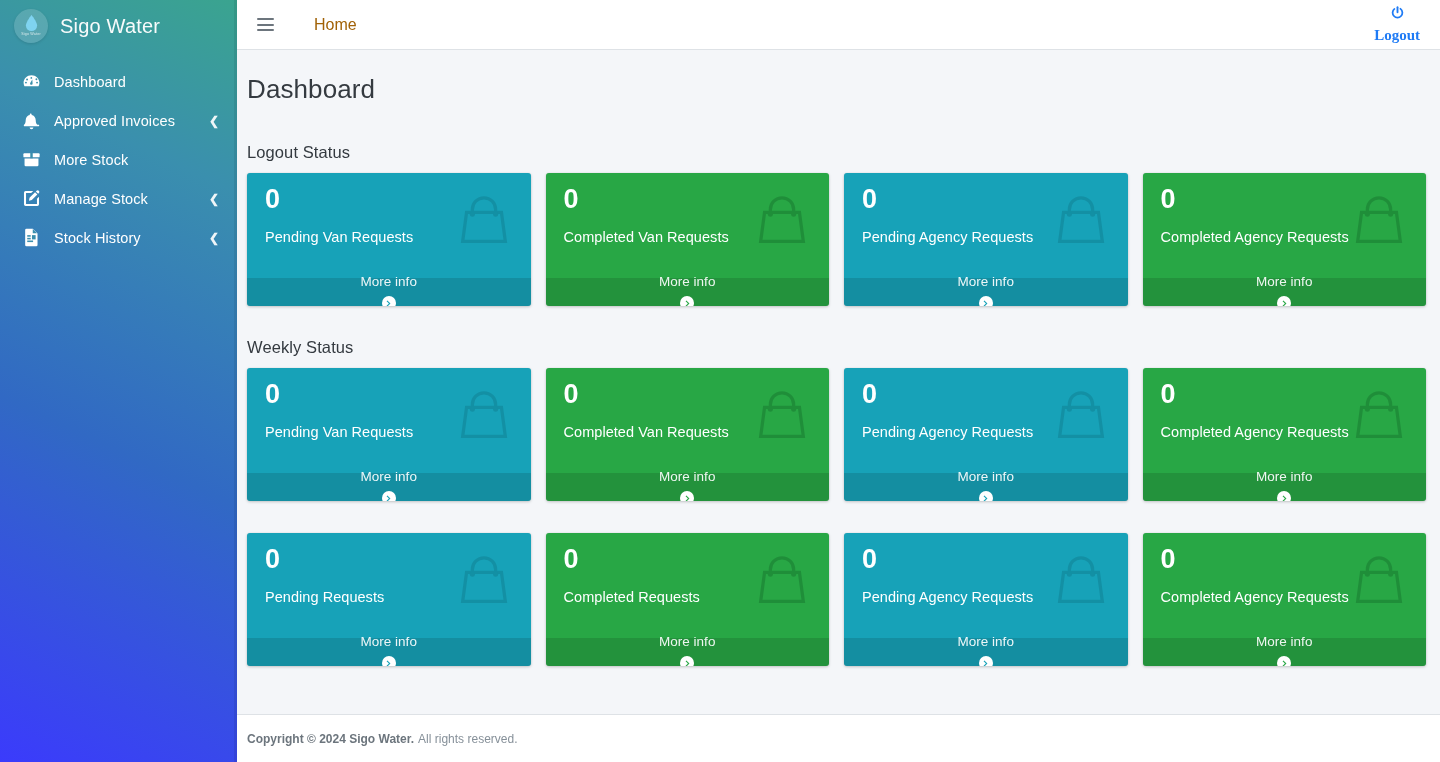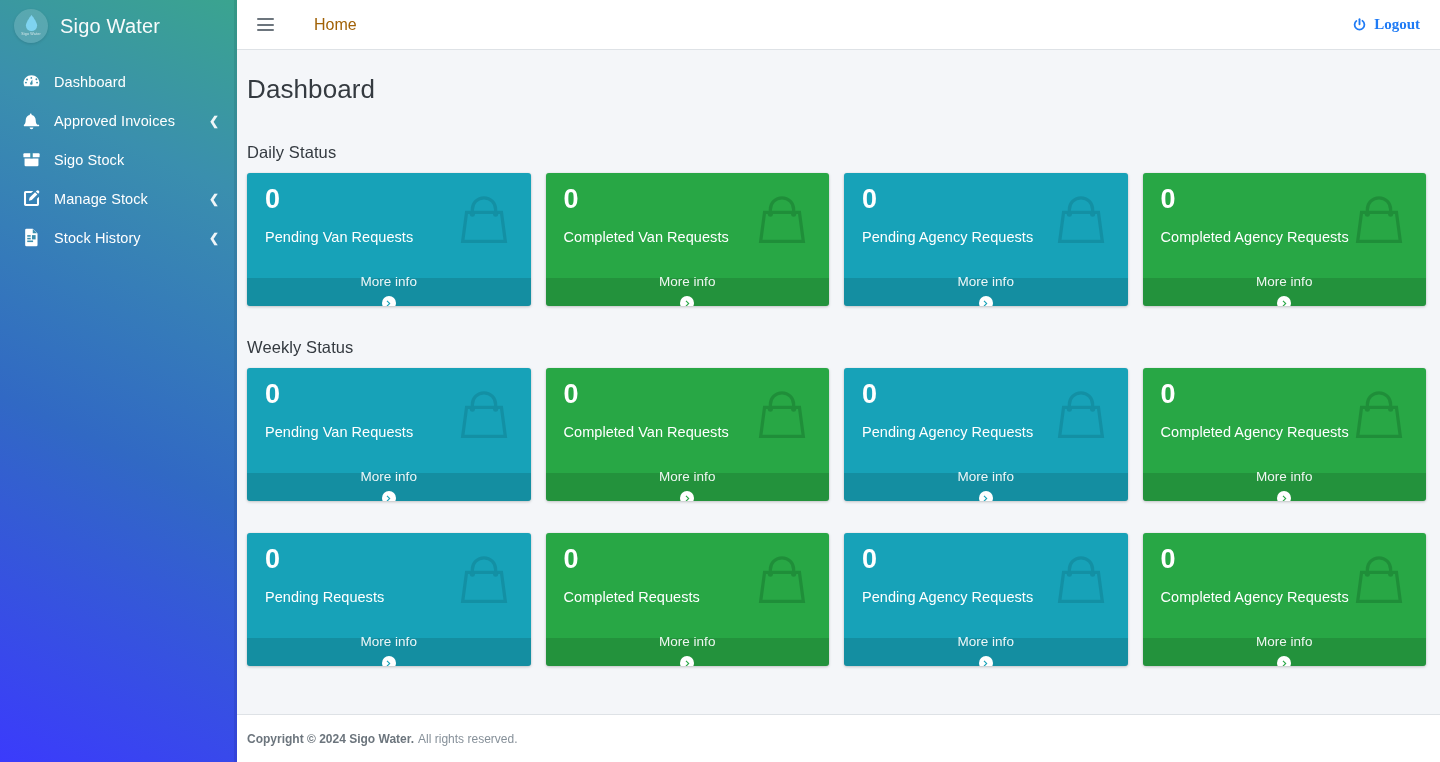--- a/index.html
+++ b/index.html
@@ -130,20 +130,21 @@
   .navbar-spacer { flex: 1; }
   .logout {
     display: flex; align-items: center; gap: 7px;
     color: #1f7bf5;
     font-weight: 700;
     font-size: 15px;
     font-family: "Liberation Serif", serif;
     cursor: pointer;
     text-decoration: none;
     padding-right: 4px;
+    flex-direction: column;
   }
   .logout svg { display: block; }
 
   .content {
     flex: 1;
     overflow: hidden;
     padding: 16px 14px 0 10px;
   }
 
   .page-title {
@@ -295,21 +296,21 @@
       </div>
 
       <div class="nav-item">
         <span class="nav-icon">
           <svg width="19" height="17" viewBox="0 0 24 22" aria-hidden="true">
             <rect x="1.5" y="3" width="21" height="5.2" rx="1.1" fill="#ffffff"></rect>
             <path fill="#ffffff" d="M3 9.8h18V18a1.6 1.6 0 0 1-1.6 1.6H4.6A1.6 1.6 0 0 1 3 18V9.8z"></path>
             <rect x="10.4" y="2.4" width="3.2" height="7" fill="#3a8fae"></rect>
           </svg>
         </span>
-        <span class="nav-label">Sigo Stock</span>
+        <span class="nav-label">More Stock</span>
         <span class="nav-chevron"></span>
       </div>
 
       <div class="nav-item">
         <span class="nav-icon">
           <svg width="19" height="19" viewBox="0 0 24 24" aria-hidden="true">
             <path fill="#ffffff" d="M2.5 4.6A2.1 2.1 0 0 1 4.6 2.5h9.6l-2.6 2.6H5.1v13.8h13.8v-6.5l2.6-2.6v9.6a2.1 2.1 0 0 1-2.1 2.1H4.6a2.1 2.1 0 0 1-2.1-2.1V4.6z"></path>
             <path fill="#ffffff" d="M21.3 2.2a2 2 0 0 1 0 2.9l-.9.9-2.9-2.9.9-.9a2 2 0 0 1 2.9 0zM16.5 4.1l2.9 2.9-7 7-3.6.7.7-3.6 7-7z"></path>
           </svg>
         </span>
@@ -353,21 +354,21 @@
           </svg>
         </span>
         <span>Logout</span>
       </a>
     </header>
 
     <div class="content">
       <h1 class="page-title">Dashboard</h1>
 
       <section class="section">
-        <div class="section-title">Daily Status</div>
+        <div class="section-title">Logout Status</div>
         <div class="cards-row">
 
           <div class="card teal">
             <div class="card-inner">
               <div class="card-value">0</div>
               <div class="card-label">Pending Van Requests</div>
             </div>
             <div class="card-bag">
               <svg viewBox="0 0 64 64" aria-hidden="true">
                   <g fill="none" stroke="#0b6b7d" stroke-width="3.4">

